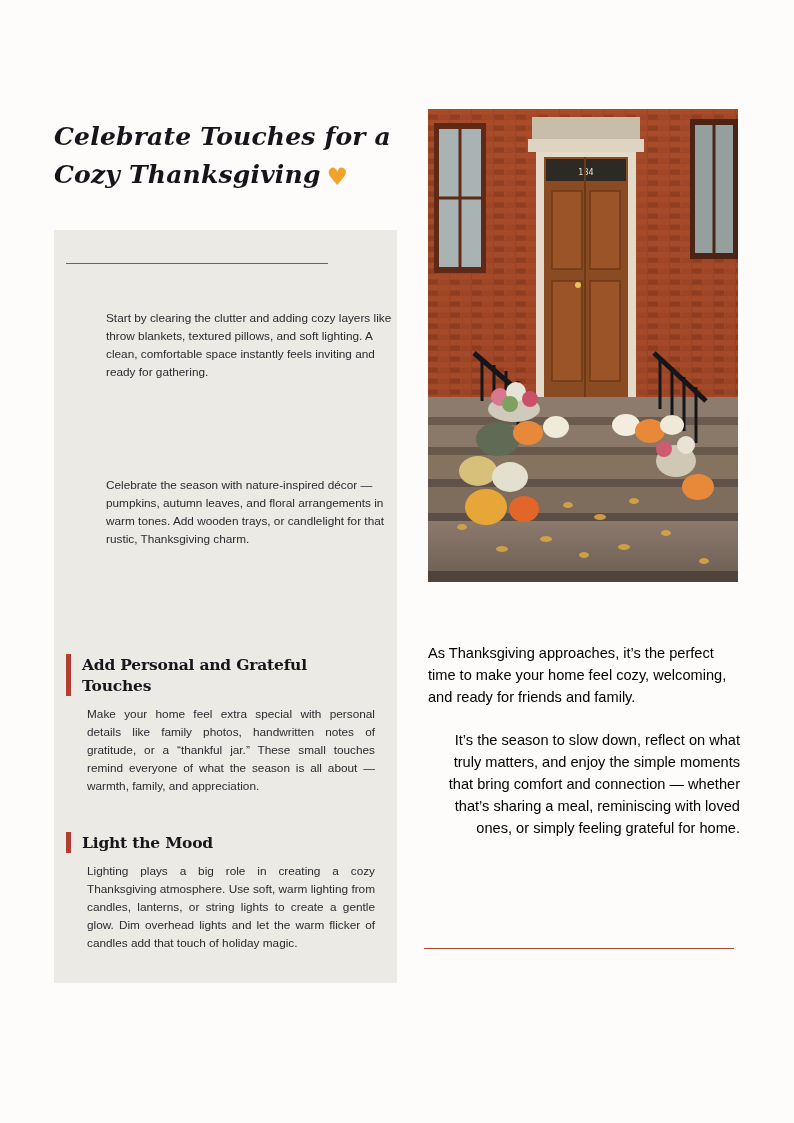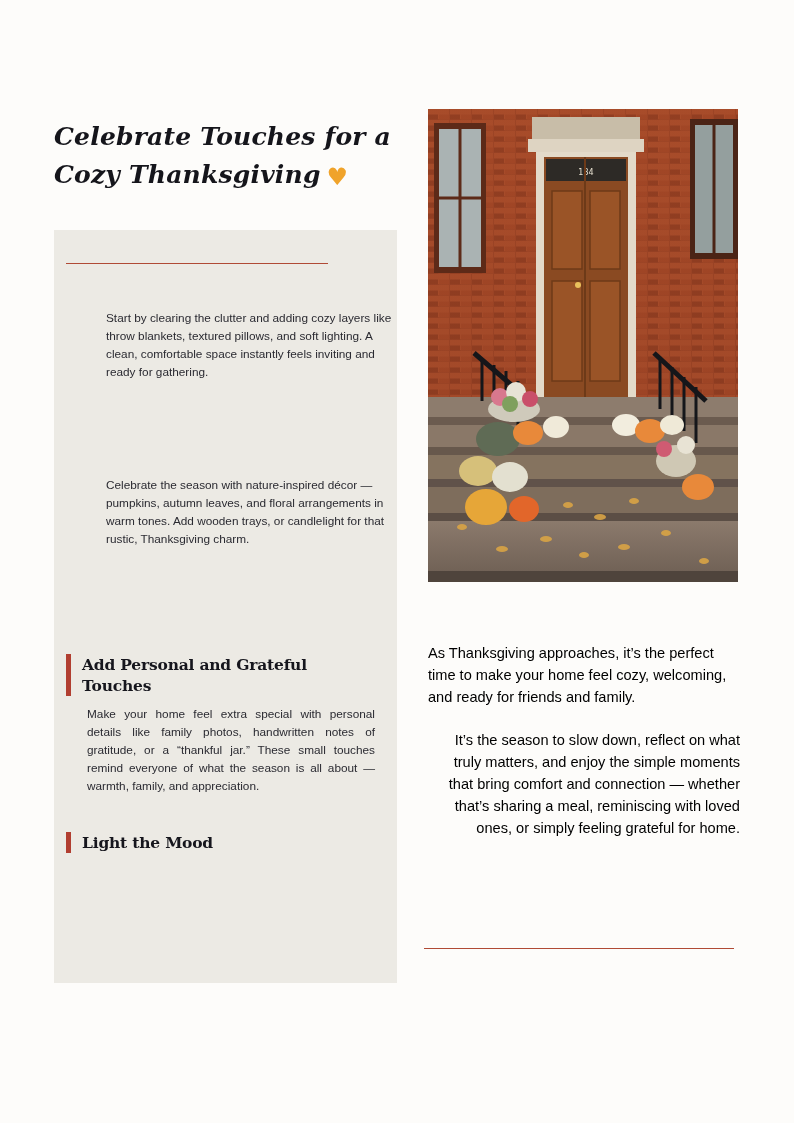--- a/index.html
+++ b/index.html
@@ -171,20 +171,21 @@
       <div class="sec-title">Add Personal and Grateful Touches</div>
     </div>
     <div class="sec-body">Make your home feel extra special with personal details like family photos, handwritten notes of gratitude, or a “thankful jar.” These small touches remind everyone of what the season is all about — warmth, family, and appreciation.</div>
   </div>
 
   <div class="section" id="sec-3">
     <div class="sec-head">
       <div class="sec-bar"></div>
       <div class="sec-title">Light the Mood</div>
     </div>
+    <div class="sec-body">Lighting plays a big role in creating a cozy Thanksgiving atmosphere. Use soft, warm lighting from candles, lanterns, or string lights to create a gentle glow. Dim overhead lights and let the warm flicker of candles add that touch of holiday magic.</div>
   </div>
 
   <div class="photo">
     <svg width="310" height="473" viewBox="0 0 310 473" xmlns="http://www.w3.org/2000/svg">
       <defs>
         <linearGradient id="brick" x1="0" y1="0" x2="0" y2="1">
           <stop offset="0" stop-color="#9e4526"></stop>
           <stop offset="1" stop-color="#7e3520"></stop>
         </linearGradient>
         <linearGradient id="stone" x1="0" y1="0" x2="0" y2="1">

